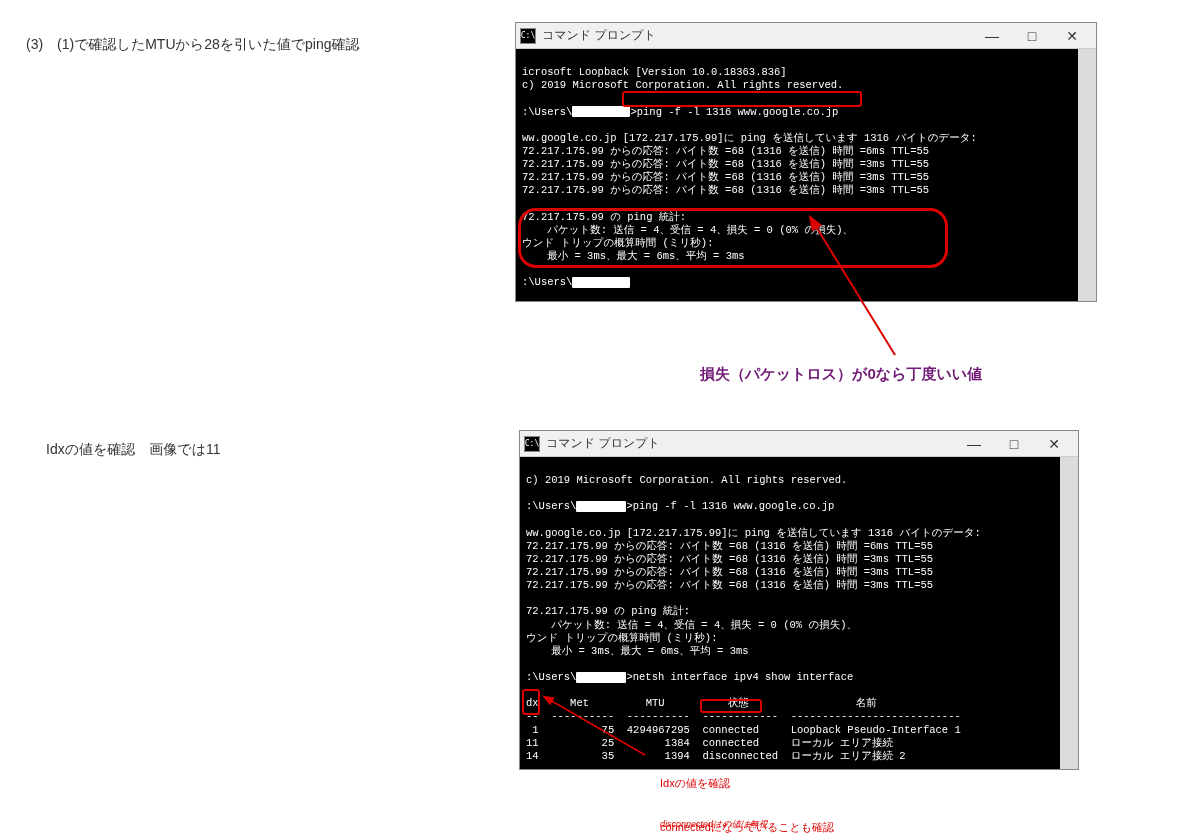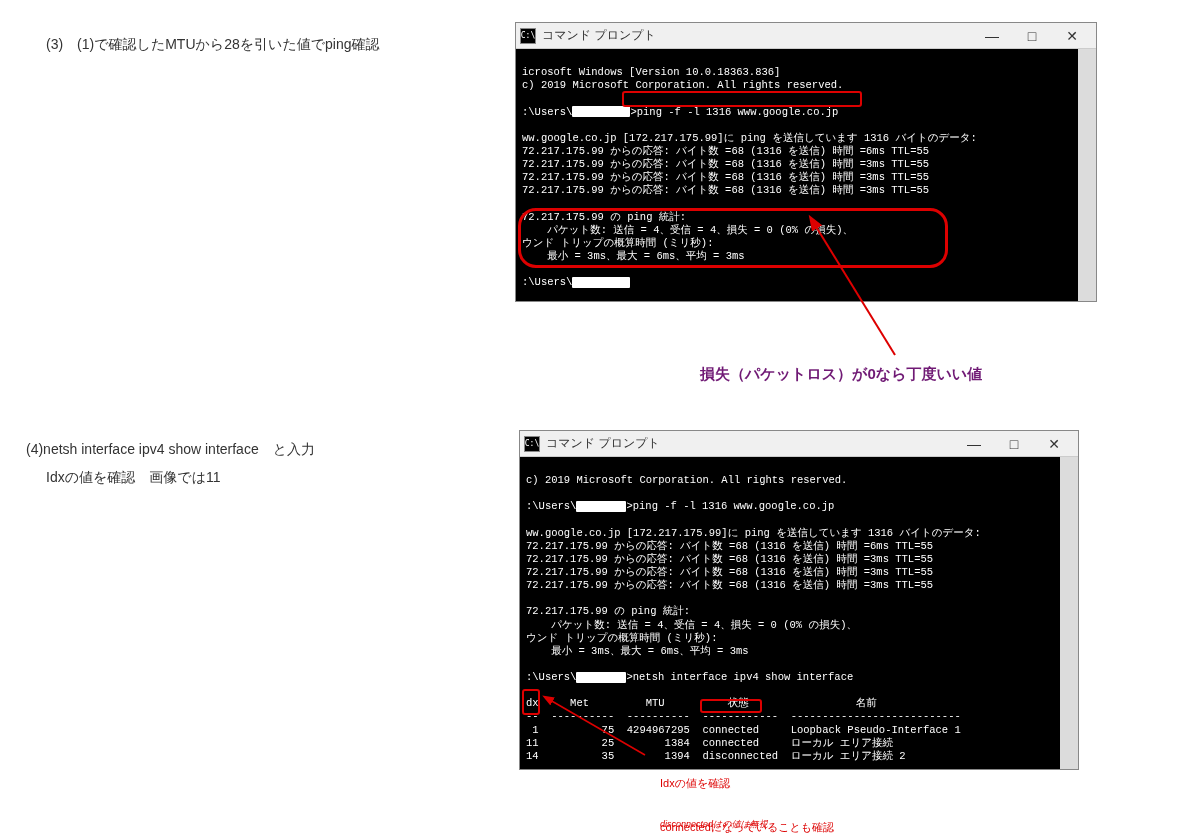--- a/index.html
+++ b/index.html
@@ -103,36 +103,36 @@
     position: absolute;
     color: #d00;
     font-size: 9px;
     font-style: italic;
   }
   svg.arrow { position: absolute; pointer-events: none; }
 </style>
 </head>
 <body>
 
-<div class="section instruction-text" style="left:26px; top:30px; width:460px;margin-left:20px;">
+<div class="section instruction-text" style="left:26px; top:30px; width:460px;">
   <div>(3)　(1)で確認したMTUから28を引いた値でping確認</div>
 </div>
 
 <div class="console-window" style="left:515px; top:22px; width:582px; height:280px;">
   <div class="titlebar">
     <span class="titlebar-icon">C:\</span>
     <span>コマンド プロンプト</span>
     <div class="titlebar-controls">
       <div class="titlebar-btn">―</div>
       <div class="titlebar-btn">□</div>
       <div class="titlebar-btn">✕</div>
     </div>
   </div>
   <div class="console-body">
-<span>icrosoft Windows [Version 10.0.18363.836]</span>
+<span>icrosoft Loopback [Version 10.0.18363.836]</span>
 <span>c) 2019 Microsoft Corporation. All rights reserved.</span>
 
 <span>:\Users\</span><span class="redact" style="width:58px;"></span><span>&gt;ping -f -l 1316 www.google.co.jp</span>
 
 <span>ww.google.co.jp [172.217.175.99]に ping を送信しています 1316 バイトのデータ:</span>
 <span>72.217.175.99 からの応答: バイト数 =68 (1316 を送信) 時間 =6ms TTL=55</span>
 <span>72.217.175.99 からの応答: バイト数 =68 (1316 を送信) 時間 =3ms TTL=55</span>
 <span>72.217.175.99 からの応答: バイト数 =68 (1316 を送信) 時間 =3ms TTL=55</span>
 <span>72.217.175.99 からの応答: バイト数 =68 (1316 を送信) 時間 =3ms TTL=55</span>
 
@@ -154,21 +154,20 @@
     <marker id="ah1" markerWidth="10" markerHeight="10" refX="2" refY="3" orient="auto">
       <path d="M0,0 L0,6 L8,3 z" fill="#d00"></path>
     </marker>
   </defs>
   <line x1="380" y1="165" x2="300" y2="35" stroke="#d00" stroke-width="2" marker-end="url(#ah1)"></line>
 </svg>
 
 <div class="annotation" style="left:700px; top:365px;">損失（パケットロス）が0なら丁度いい値</div>
 
 <div class="section instruction-text" style="left:26px; top:435px; width:460px;">
-  <div>(4)netsh interface ipv4 show interface　と入力</div>
   <div style="margin-left:20px;">Idxの値を確認　画像では11</div>
 </div>
 
 <div class="console-window" style="left:519px; top:430px; width:560px; height:340px;">
   <div class="titlebar">
     <span class="titlebar-icon">C:\</span>
     <span>コマンド プロンプト</span>
     <div class="titlebar-controls">
       <div class="titlebar-btn">―</div>
       <div class="titlebar-btn">□</div>

